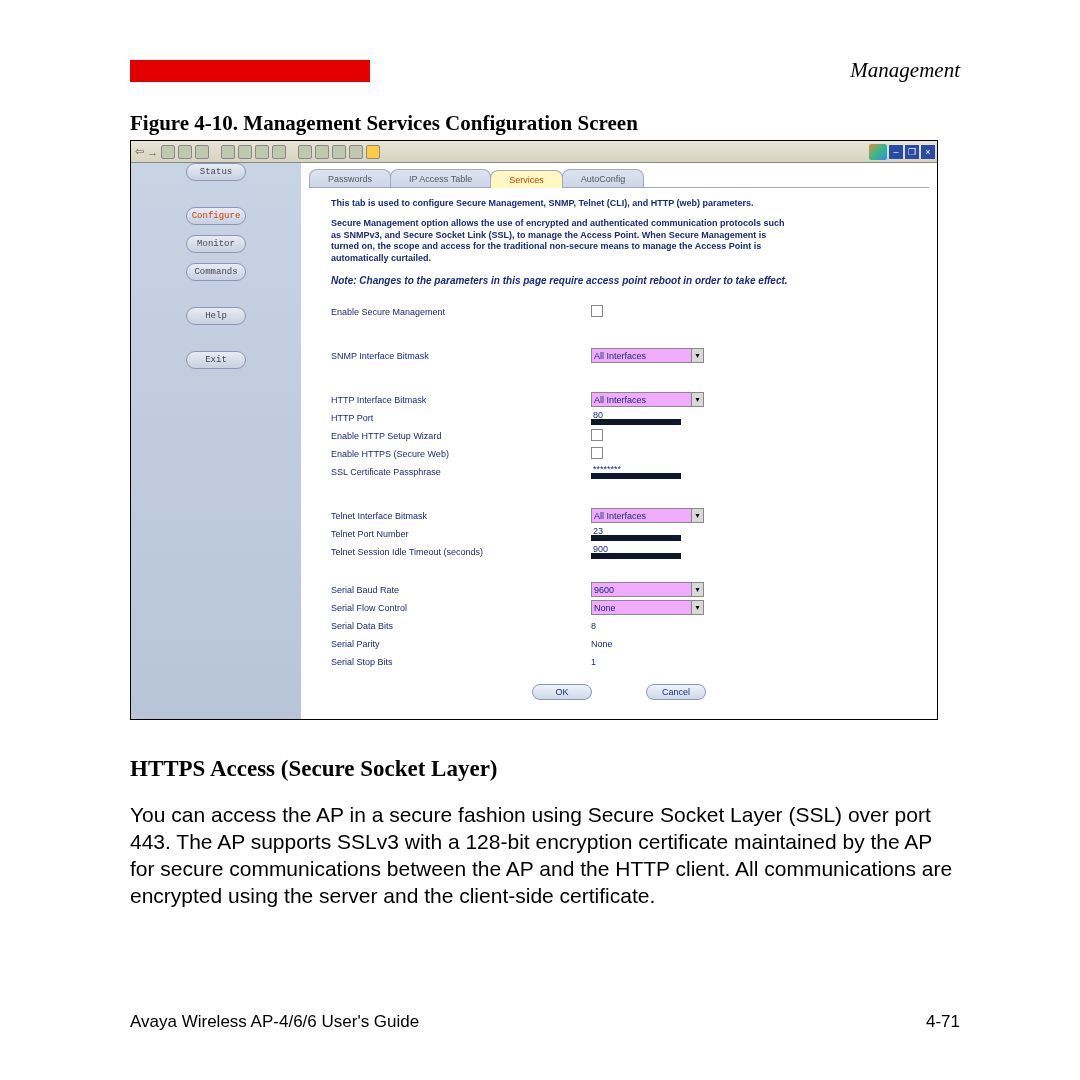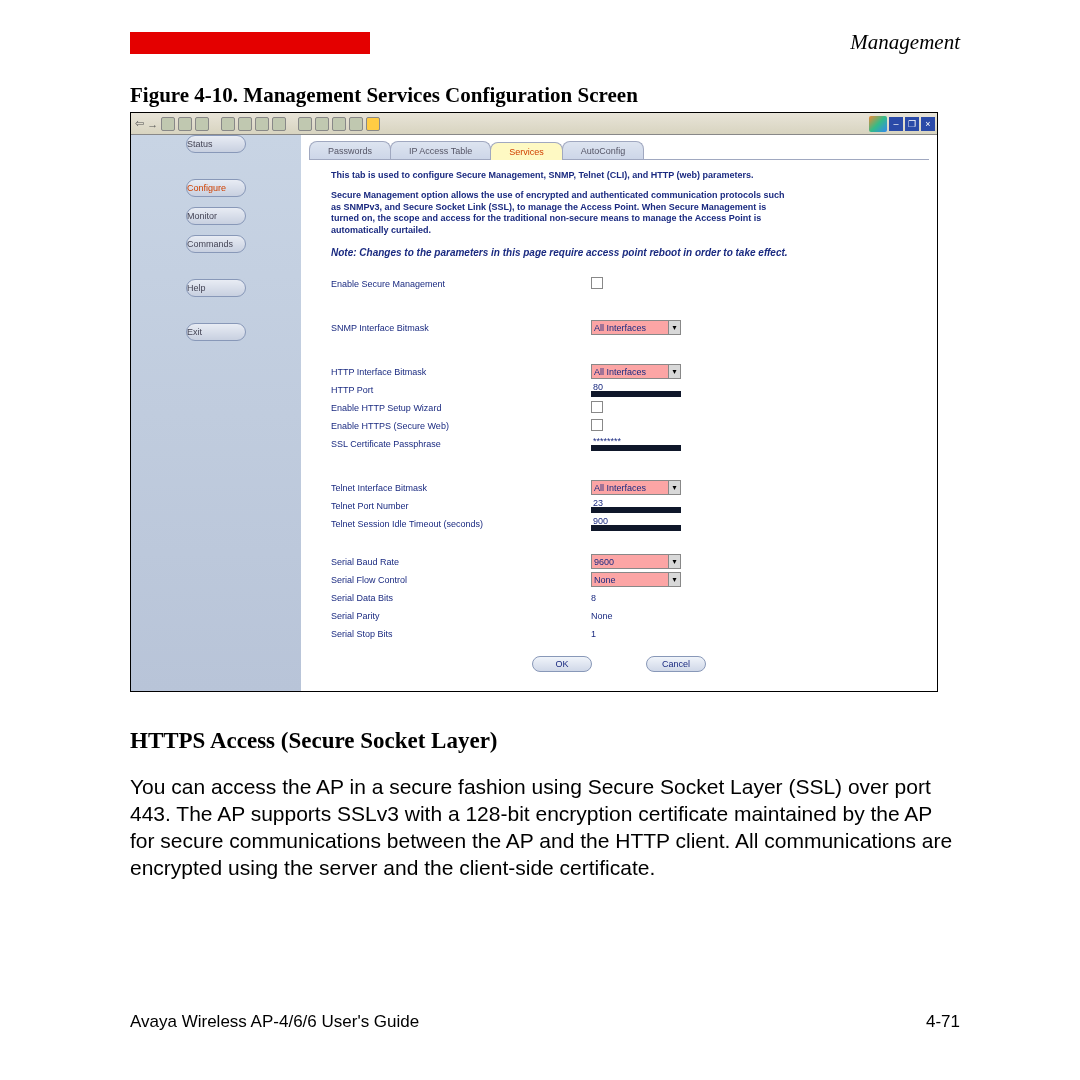--- a/index.html
+++ b/index.html
@@ -5,21 +5,21 @@
   * { box-sizing: border-box; margin: 0; padding: 0; }
   body {
     width: 1080px;
     height: 1080px;
     background: #fff;
     font-family: Arial, Helvetica, sans-serif;
     color: #000;
     position: relative;
   }
   .page {
-    padding: 32px 120px 40px 130px;
+    padding: 60px 120px 40px 130px;
   }
   .header-row {
     display: flex;
     align-items: flex-start;
     margin-bottom: 28px;
   }
   .red-bar {
     width: 240px;
     height: 22px;
     background: #e40000;
@@ -94,20 +94,22 @@
   .side-btn {
     width: 60px;
     height: 18px;
     background: linear-gradient(#e8ecf4, #c8d0e0);
     border: 1px solid #8898b8;
     border-radius: 9px;
     font-size: 9px;
     color: #445;
     display: flex;
     align-items: center;
+    justify-content: center;
+    font-family: Liberation Mono, monospace;
   }
   .side-btn.first { margin-top: -2px;}
   .side-btn.active { color: #d04000; }
   .side-gap { height: 6px; }
   .main {
     flex: 1;
     background: #fff;
     padding: 0;
     position: relative;
   }
@@ -176,24 +178,24 @@
   .form-ctrl {
     width: 90px;
   }
   .chk {
     width: 12px; height: 12px;
     border: 1px solid #888;
     background: #fff;
     display:inline-block;
   }
   .sel {
-    width: 90px;
+    width: 113px;
     height: 15px;
     border: 1px solid #888;
-    background: #fca5a5;
+    background: #f0abfc;
     font-size: 9px;
     padding: 0 2px;
     display:flex; align-items:center; justify-content:space-between;
   }
   .sel .arrow {
     width:12px; height:13px; background:#d8d8d8; border-left:1px solid #888;
     display:flex; align-items:center; justify-content:center; font-size:8px; color:#000;
     margin-right:-2px;
   }
   .txt {

